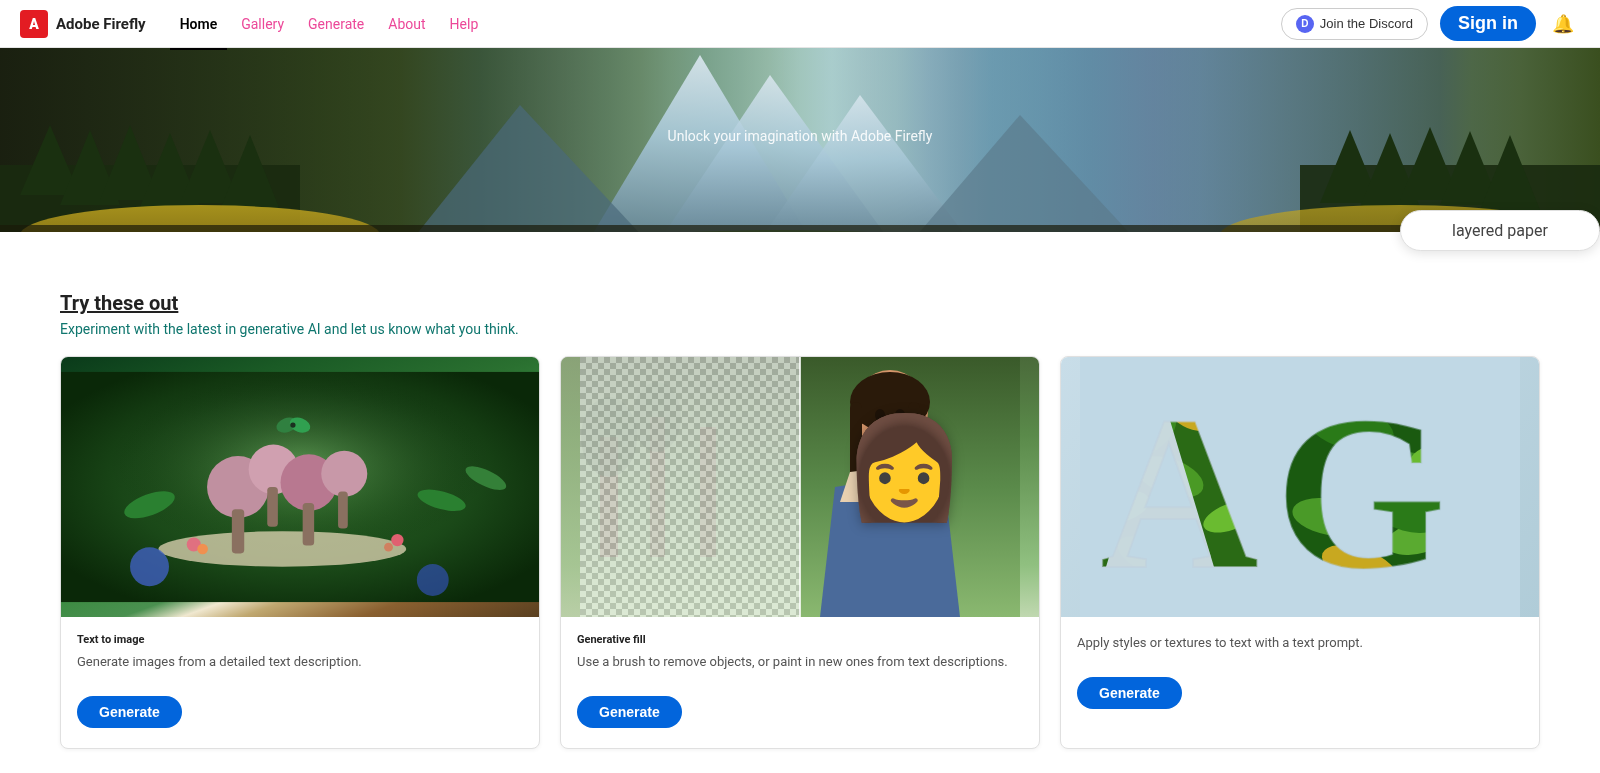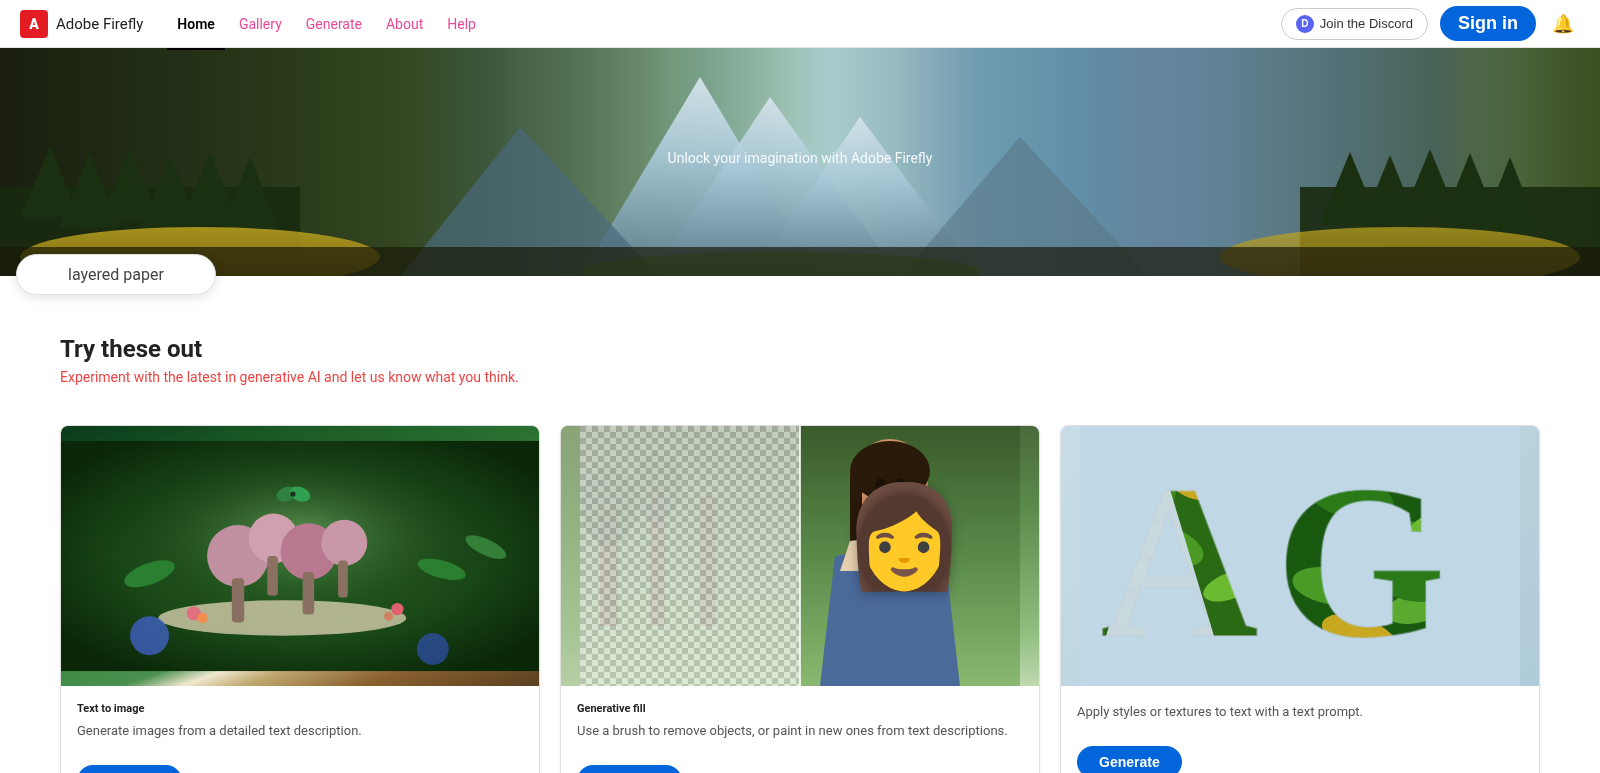--- a/index.html
+++ b/index.html
@@ -10,21 +10,21 @@
       display: flex; align-items: center; height: 48px;
       padding: 0 20px; border-bottom: 1px solid #e5e5e5;
       position: sticky; top: 0; background: #fff; z-index: 100;
     }
     .nav-brand { display: flex; align-items: center; gap: 8px; margin-right: 24px; text-decoration: none; }
     .nav-brand-logo {
       width: 28px; height: 28px; background: #e31c23; border-radius: 4px;
       display: flex; align-items: center; justify-content: center;
       color: white; font-weight: 900; font-size: 14px;
     }
-    .nav-brand-name { font-size: 15px; font-weight: 400; color: #222; }
+    .nav-brand-name { font-size: 15px; font-weight: 700; color: #222; }
     .nav-links { display: flex; align-items: flex-start; gap: 4px; flex: 1; }
     .nav-link {
       padding: 4px 10px; font-size: 14px; color: #ec4899; text-decoration: none;
       border-radius: 4px; position: relative;
     }
     .nav-link.active { color: #000; font-weight: 600; }
     .nav-link.active::after {
       content: ''; position: absolute; bottom: -14px; left: 0; right: 0;
       height: 2px; background: #000;
     }
@@ -44,21 +44,21 @@
       border: none; border-radius: 20px; font-size: 18px; font-weight: 600;
       cursor: pointer;
     }
     .notif-btn {
       width: 32px; height: 32px; background: none; border: none; cursor: pointer;
       display: flex; align-items: center; justify-content: center; font-size: 18px;
     }
 
     
     .hero {
-      position: relative; height: 228px; overflow: hidden;
+      position: relative; height: 184px; overflow: hidden;
       display: flex; align-items: center; justify-content: center;
     }
     .hero-bg {
       position: absolute; inset: 0;
       background: linear-gradient(
         to right,
         #1a1a0e 0%, #2a3010 10%, #3d4a15 20%,
         #4a5520 25%, #3a5530 30%, #5a7040 35%,
         #6a8548 38%, #7a9550 40%,
         #8aaa6a 42%, #90b580 44%,
@@ -77,32 +77,32 @@
     .hero-mountains {
       position: absolute; inset: 0; display: flex; align-items: flex-end;
     }
     .hero-content {
       position: relative; z-index: 2; text-align: center; color: white;
     }
     .hero-subtitle { font-size: 14px; font-weight: 400; margin-bottom: 8px; opacity: 0.9; }
     .hero-title { font-size: 44px; font-weight: 700; line-height: 1.1; }
 
     .search-pill-wrap {
-      display: flex; justify-content: flex-start; margin-top: -22px; position: relative; z-index: 3; margin-left: 16px;
+      display: flex; justify-content: flex-end; margin-top: -22px; position: relative; z-index: 3; margin-left: 16px;
     }
     .search-pill {
       background: #fff; border-radius: 30px; padding: 10px 28px;
       font-size: 16px; color: #444; box-shadow: 0 2px 12px rgba(0,0,0,0.12);
       border: 1px solid #e0e0e0; cursor: text; min-width: 200px; text-align: center;
     }
 
     
     .section { padding: 40px 60px 30px; }
-    .section-title { font-size: 24px; font-weight: 700; margin-bottom: 6px; }
-    .section-sub { font-size: 14px; color: #ef4444; margin-bottom: 40px; }
+    .section-title { font-size: 20px; font-weight: 700; margin-bottom: 6px; text-decoration: underline; }
+    .section-sub { font-size: 14px; color: #0f766e; margin-bottom: 19px; }
 
     .cards-grid {
       display: grid; grid-template-columns: repeat(3, 1fr); gap: 20px;
     }
     .card {
       border: 1px solid #e0e0e0; border-radius: 8px; overflow: hidden;
       background: #fff; box-shadow: 0 1px 4px rgba(0,0,0,0.06);
     }
     
     .card-img-1 {

